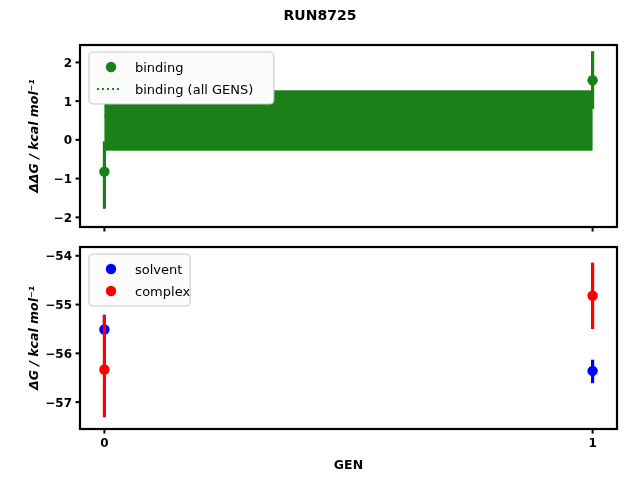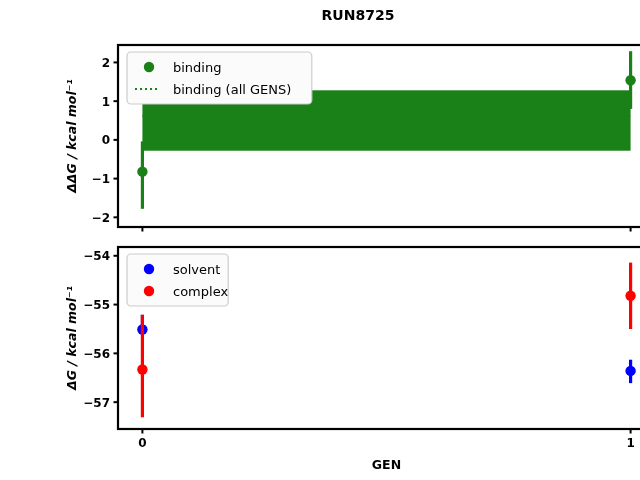--- a/index.html
+++ b/index.html
@@ -11,21 +11,20 @@
     width: 640px;
     height: 480px;
     font-family: "DejaVu Sans", sans-serif;
     overflow: hidden;
   }
   #figure {
     position: relative;
     width: 568px;
     height: 480px;
     background: #ffffff;
-    padding-left: 38px;
   }
   svg { display: block; }
   .tick-label {
     font-family: "DejaVu Sans", sans-serif;
     font-size: 12px;
     font-weight: bold;
     fill: #000000;
   }
   .axis-title {
     font-family: "DejaVu Sans", sans-serif;

